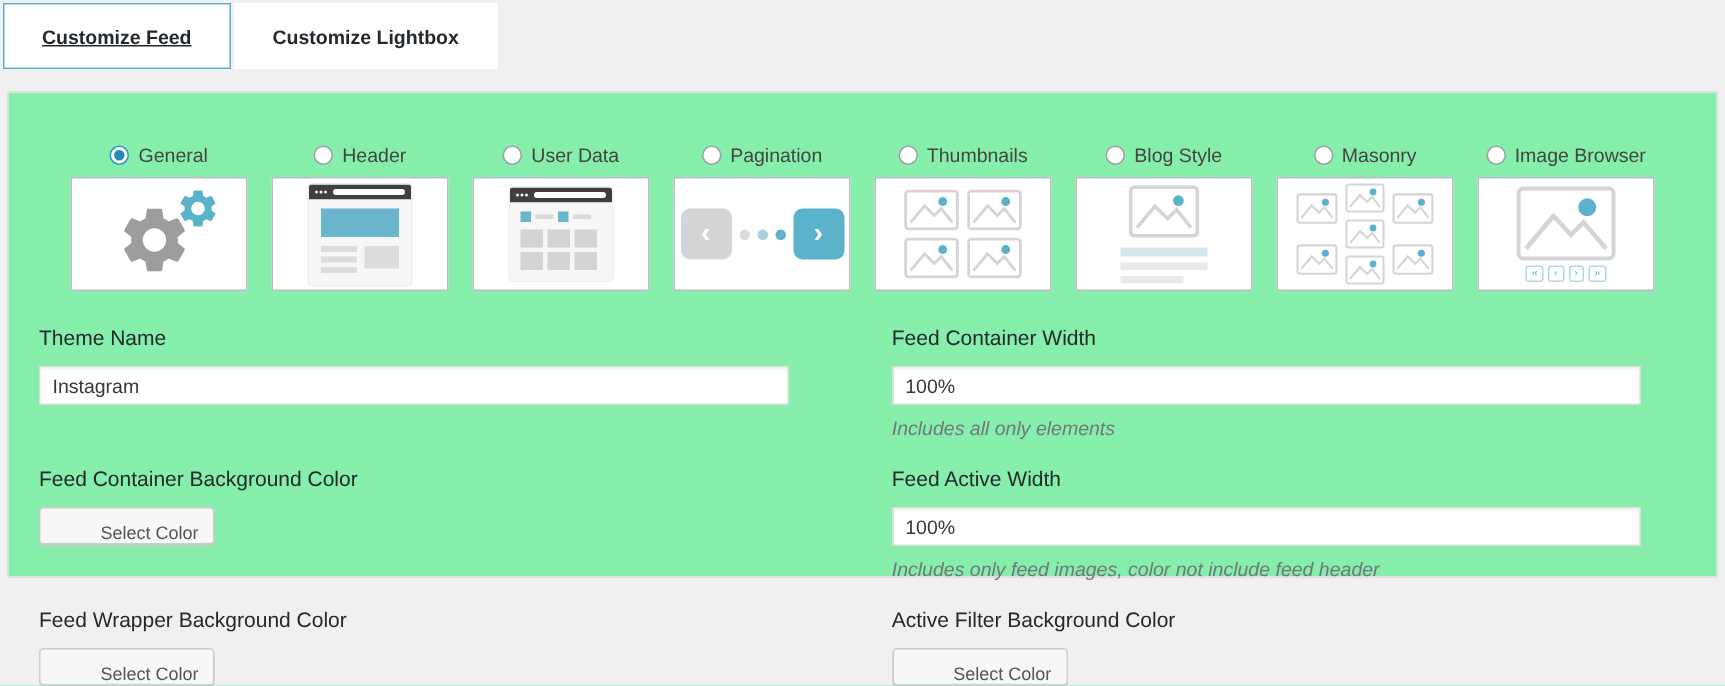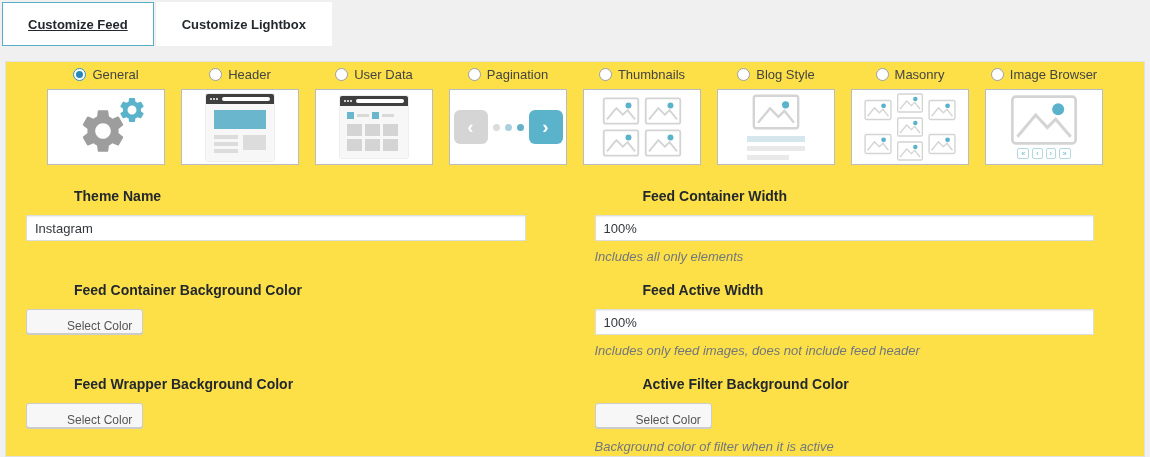--- a/index.html
+++ b/index.html
@@ -12,22 +12,22 @@
   
   .tabbar { display:flex; padding:2px 0 0 2px; }
   .tab {
     background:#fff; height:44px; display:flex; align-items:center;
     padding:0 25px; font-size:13px; font-weight:bold; color:#23282d;
     margin-right:2px; border:1px solid transparent; cursor:pointer;
   }
   .tab.active { border:1px solid #54afc7;text-decoration:underline; }
   
   .panel {
-    margin:15px 5px 0 5px; background:#fde047; border:1px solid #e2e2e2;
-    height:396px; padding-top:5px;
+    margin:15px 5px 0 5px; background:#86efac; border:1px solid #e2e2e2;
+    height:324px; padding-top:34px;
   }
   
   .options-row { display:flex; justify-content:center; gap:16px; }
   .option { width:118px; }
   .opt-head {
     display:flex; align-items:center; justify-content:center; gap:6px;
     margin-bottom:7px; font-size:13px; color:#444; cursor:pointer;
   }
   .radio {
     width:13px; height:13px; border-radius:50%; background:#fff;
@@ -83,21 +83,21 @@
   .ib-nav { display:flex; gap:3px; margin-top:3px; }
   .ib-btn {
     font-size:7px; line-height:9px; color:#5bb3cb; border:1px solid #b5d7e2;
     border-radius:2px; padding:0 3px; background:#fff;
   }
   
   .form-grid {
     display:grid; grid-template-columns:1fr 1fr; column-gap:69px;
     grid-auto-rows:94px; margin:23px 50px 0 20px;
   }
-  .field-label { font-size:14px; font-weight:bold; color:#23282d; margin-bottom:11px;margin-left:48px; }
+  .field-label { font-size:14px; font-weight:normal; color:#23282d; margin-bottom:11px; }
   .text-input {
     width:100%; height:26px; border:1px solid #ddd; background:#fff;
     padding:0 8px; font-size:13px; color:#32373c;
     font-family:"Liberation Sans", sans-serif;
     box-shadow:inset 0 1px 2px rgba(0,0,0,0.07); outline:none;
   }
   .help { margin-top:8px; font-size:13px; font-style:italic; color:#72777c; }
   .color-btn {
     display:inline-flex; align-items:flex-end; height:25px; border:1px solid #ccc;
     border-radius:3px; background:#f7f7f7; cursor:pointer;
@@ -358,21 +358,21 @@
       <div class="field-label">Feed Container Background Color</div>
       <div class="color-btn">
         <span class="swatch" style="background: rgb(255, 255, 255);"></span>
         <span class="color-btn-label">Select Color</span>
       </div>
     </div>
 
     <div class="field">
       <div class="field-label">Feed Active Width</div>
       <input class="text-input" type="text" value="100%" style="">
-      <div class="help">Includes only feed images, does not include feed header</div>
+      <div class="help">Includes only feed images, color not include feed header</div>
     </div>
 
     <div class="field">
       <div class="field-label">Feed Wrapper Background Color</div>
       <div class="color-btn">
         <span class="swatch" style="background: rgb(255, 255, 255);"></span>
         <span class="color-btn-label">Select Color</span>
       </div>
     </div>
 

